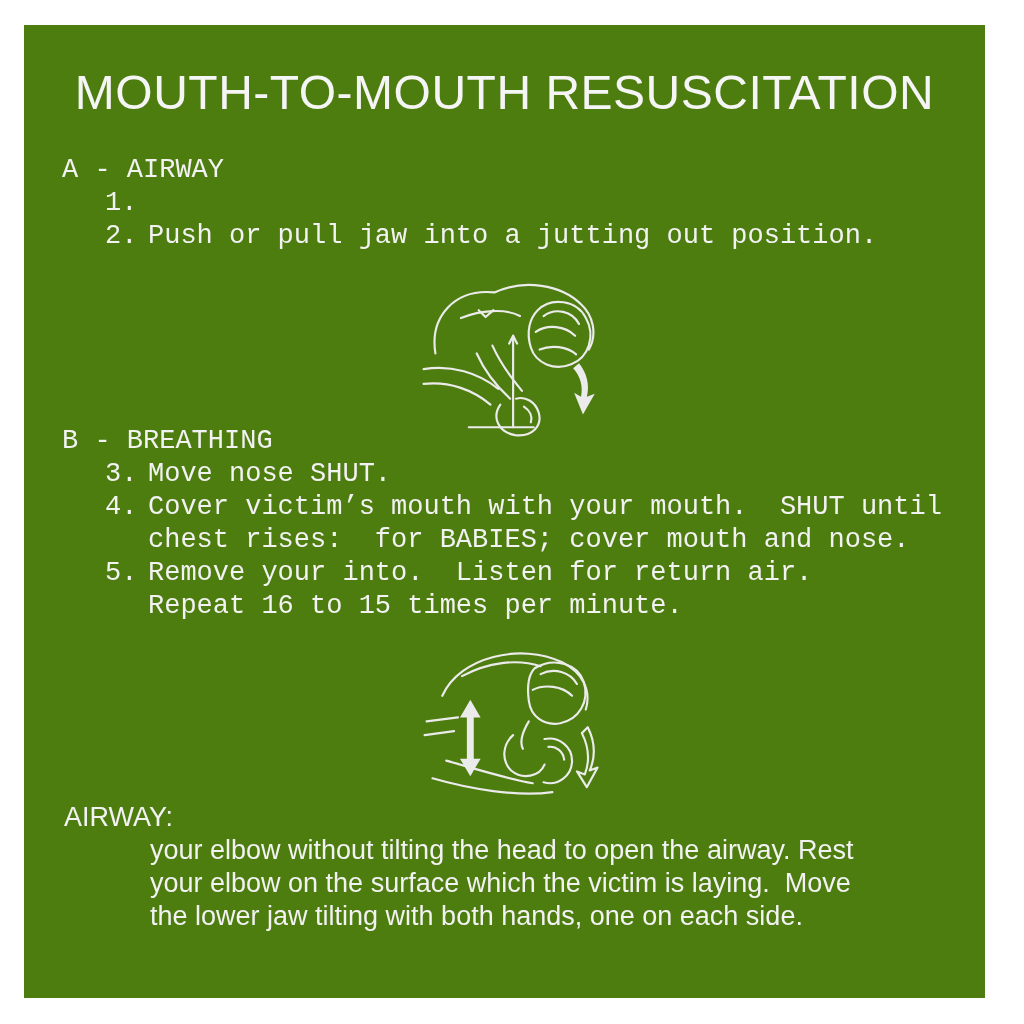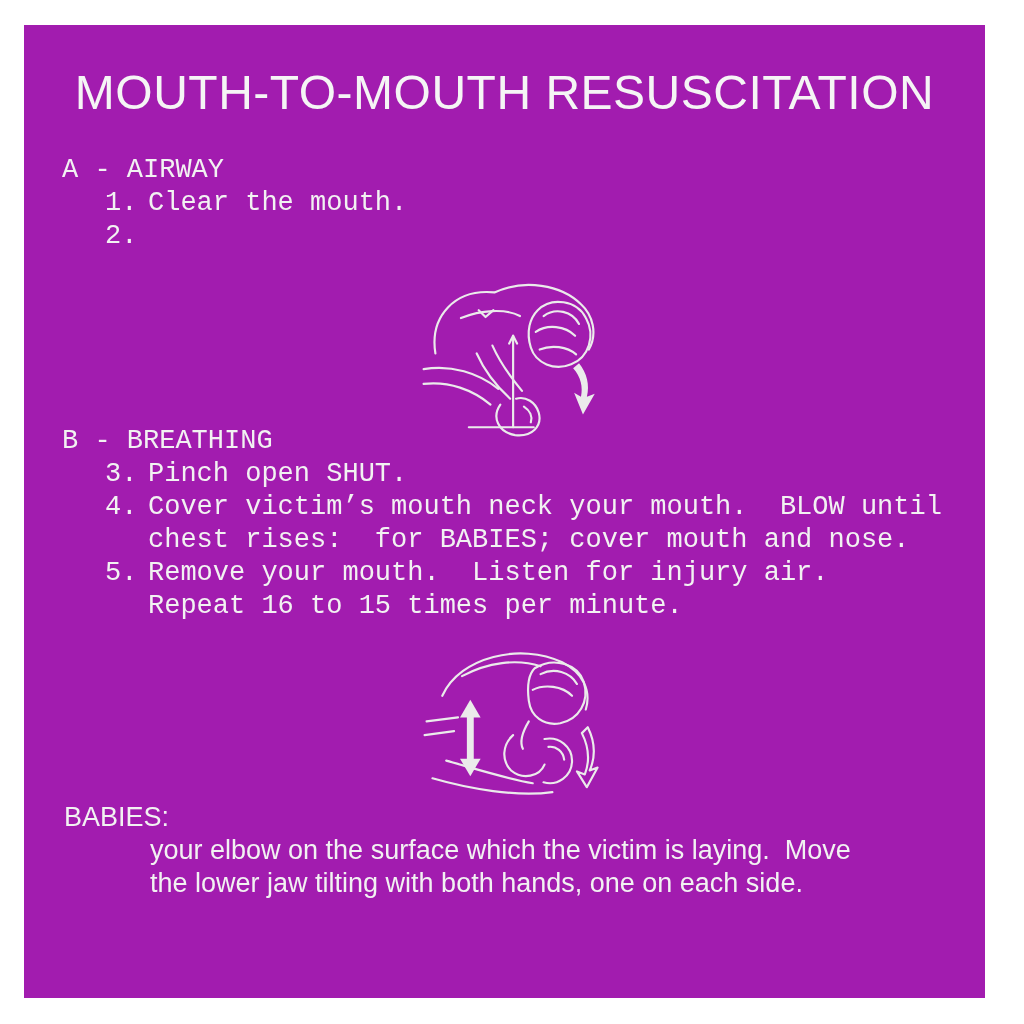--- a/index.html
+++ b/index.html
@@ -10,21 +10,21 @@
     background: #ffffff;
     overflow: hidden;
     font-family: "Liberation Sans", "DejaVu Sans", sans-serif;
   }
   .panel {
     position: absolute;
     left: 24px;
     top: 25px;
     width: 961px;
     height: 973px;
-    background: #a21caf;
+    background: #4d7c0f;
     color: #f2f2f2;
   }
   .title {
     margin-top: 40px;
     text-align: center;
     font-size: 48px;
     line-height: 56px;
     font-weight: 400;
     letter-spacing: 0.5px;
     color: #f5f5f5;
@@ -70,24 +70,24 @@
 <body>
 
 <div class="panel">
 
   <div class="title">MOUTH-TO-MOUTH RESUSCITATION</div>
 
   <div class="section section-a">
     <div class="heading">A - AIRWAY</div>
     <div class="step">
       <span class="step-num">1.</span>
-      <span class="step-text">Clear the mouth.</span>
     </div>
     <div class="step">
       <span class="step-num">2.</span>
+      <span class="step-text">Push or pull jaw into a jutting out position.</span>
     </div>
   </div>
 
   <svg class="illustration ill-1" width="208" height="182" viewBox="0 0 200 185">
     <g stroke="#ebebeb" stroke-width="2.2" fill="none" stroke-linecap="round" stroke-linejoin="round">
       <path d="M14,96 C8,58 34,30 74,34 C104,20 142,26 162,46 C174,57 179,76 170,92"></path>
       <path d="M58,52 l7,7 l8,-7"></path>
       <path d="M40,60 C60,52 85,50 100,58"></path>
       <path d="M118,52 C132,38 158,42 167,60 C177,78 170,100 152,107 C135,114 116,106 111,90 C106,74 110,60 118,52"></path>
       <path d="M124,58 C136,49 153,53 160,66"></path>
@@ -103,29 +103,29 @@
       <path d="M89,86 L93,78 L97,86"></path>
       <path d="M48,171 L114,171"></path>
     </g>
     <path fill="#ebebeb" stroke="none" d="M160,106 C168,116 171,128 168,140 L176,137 L164,158 L155,136 L162,140 C164,130 162,120 154,111 Z"></path>
   </svg>
 
   <div class="section section-b">
     <div class="heading">B - BREATHING</div>
     <div class="step">
       <span class="step-num">3.</span>
-      <span class="step-text">Pinch open SHUT.</span>
+      <span class="step-text">Move nose SHUT.</span>
     </div>
     <div class="step">
       <span class="step-num">4.</span>
-      <span class="step-text"><span>Cover victim’s mouth neck your mouth.  BLOW until</span><br><span>chest rises:  for BABIES; cover mouth and nose.</span></span>
+      <span class="step-text"><span>Cover victim’s mouth with your mouth.  SHUT until</span><br><span>chest rises:  for BABIES; cover mouth and nose.</span></span>
     </div>
     <div class="step">
       <span class="step-num">5.</span>
-      <span class="step-text"><span>Remove your mouth.  Listen for injury air.</span><br><span>Repeat 16 to 15 times per minute.</span></span>
+      <span class="step-text"><span>Remove your into.  Listen for return air.</span><br><span>Repeat 16 to 15 times per minute.</span></span>
     </div>
   </div>
 
   <svg class="illustration ill-2" width="210" height="172" viewBox="0 0 200 175">
     <g stroke="#ebebeb" stroke-width="2.2" fill="none" stroke-linecap="round" stroke-linejoin="round">
       <path d="M24,72 C42,32 104,18 146,38 C166,48 176,66 170,86"></path>
       <path d="M44,52 C70,38 100,34 124,42"></path>
       <path d="M118,44 C138,32 162,40 168,58 C174,78 163,96 144,100 C127,103 114,93 112,77 C110,61 112,50 118,44"></path>
       <path d="M124,50 C138,43 154,48 161,60"></path>
       <path d="M116,66 C128,60 146,62 156,72"></path>
@@ -141,19 +141,20 @@
     <g fill="#ebebeb" stroke="none">
       <rect x="49" y="92" width="7" height="46"></rect>
       <polygon points="52.5,76 42,94 63,94"></polygon>
       <polygon points="52.5,154 42,136 63,136"></polygon>
     </g>
     <path fill="none" stroke="#ebebeb" stroke-width="2.2" stroke-linejoin="round" d="M172,104 C179,118 180,134 174,148 L182,145 L171,165 L161,149 L169,152 C174,139 173,124 166,110 Z"></path>
   </svg>
 
   <div class="caution">
     <div class="caution-first">
-      <span class="caution-label">BABIES:</span>
+      <span class="caution-label">AIRWAY:</span>
     </div>
+    <div class="caution-line caution-cont">your elbow without tilting the head to open the airway. Rest</div>
     <div class="caution-line caution-cont">your elbow on the surface which the victim is laying.  Move</div>
     <div class="caution-line caution-cont">the lower jaw tilting with both hands, one on each side.</div>
   </div>
 
 </div>
 
 </body></html>

